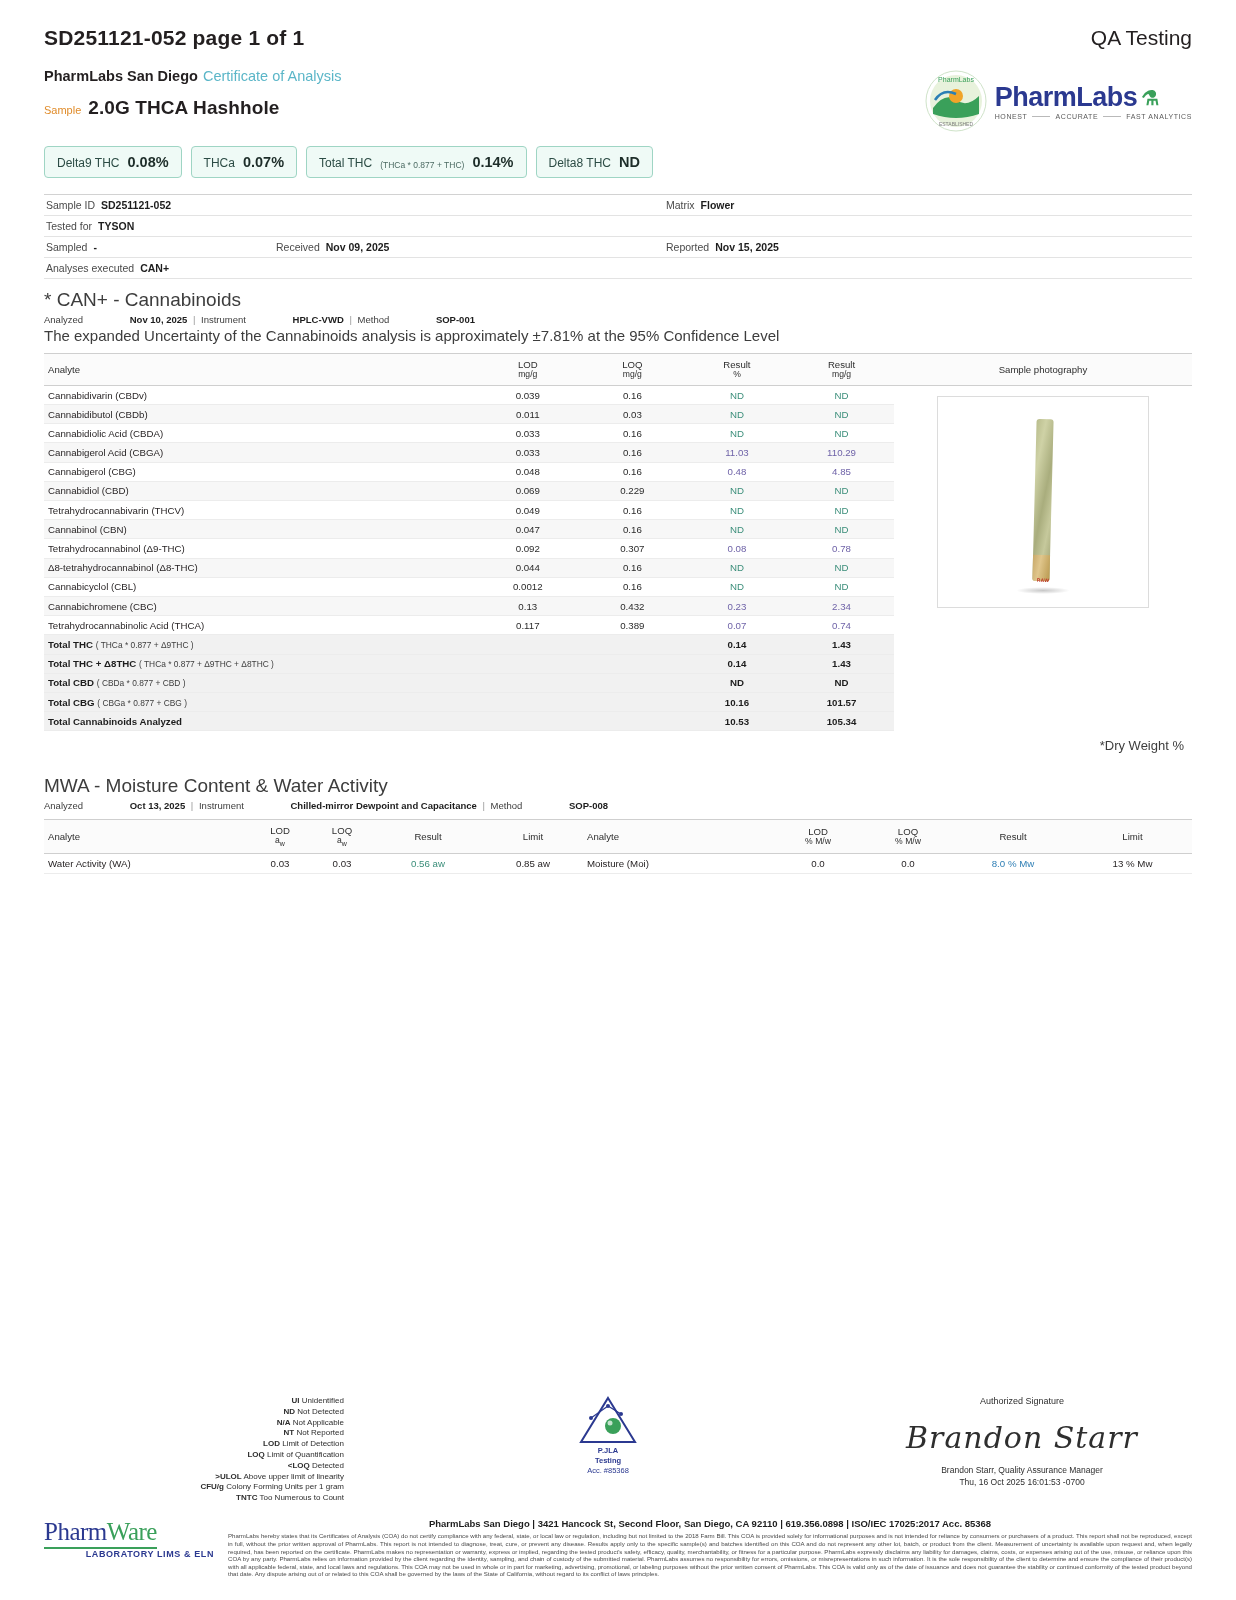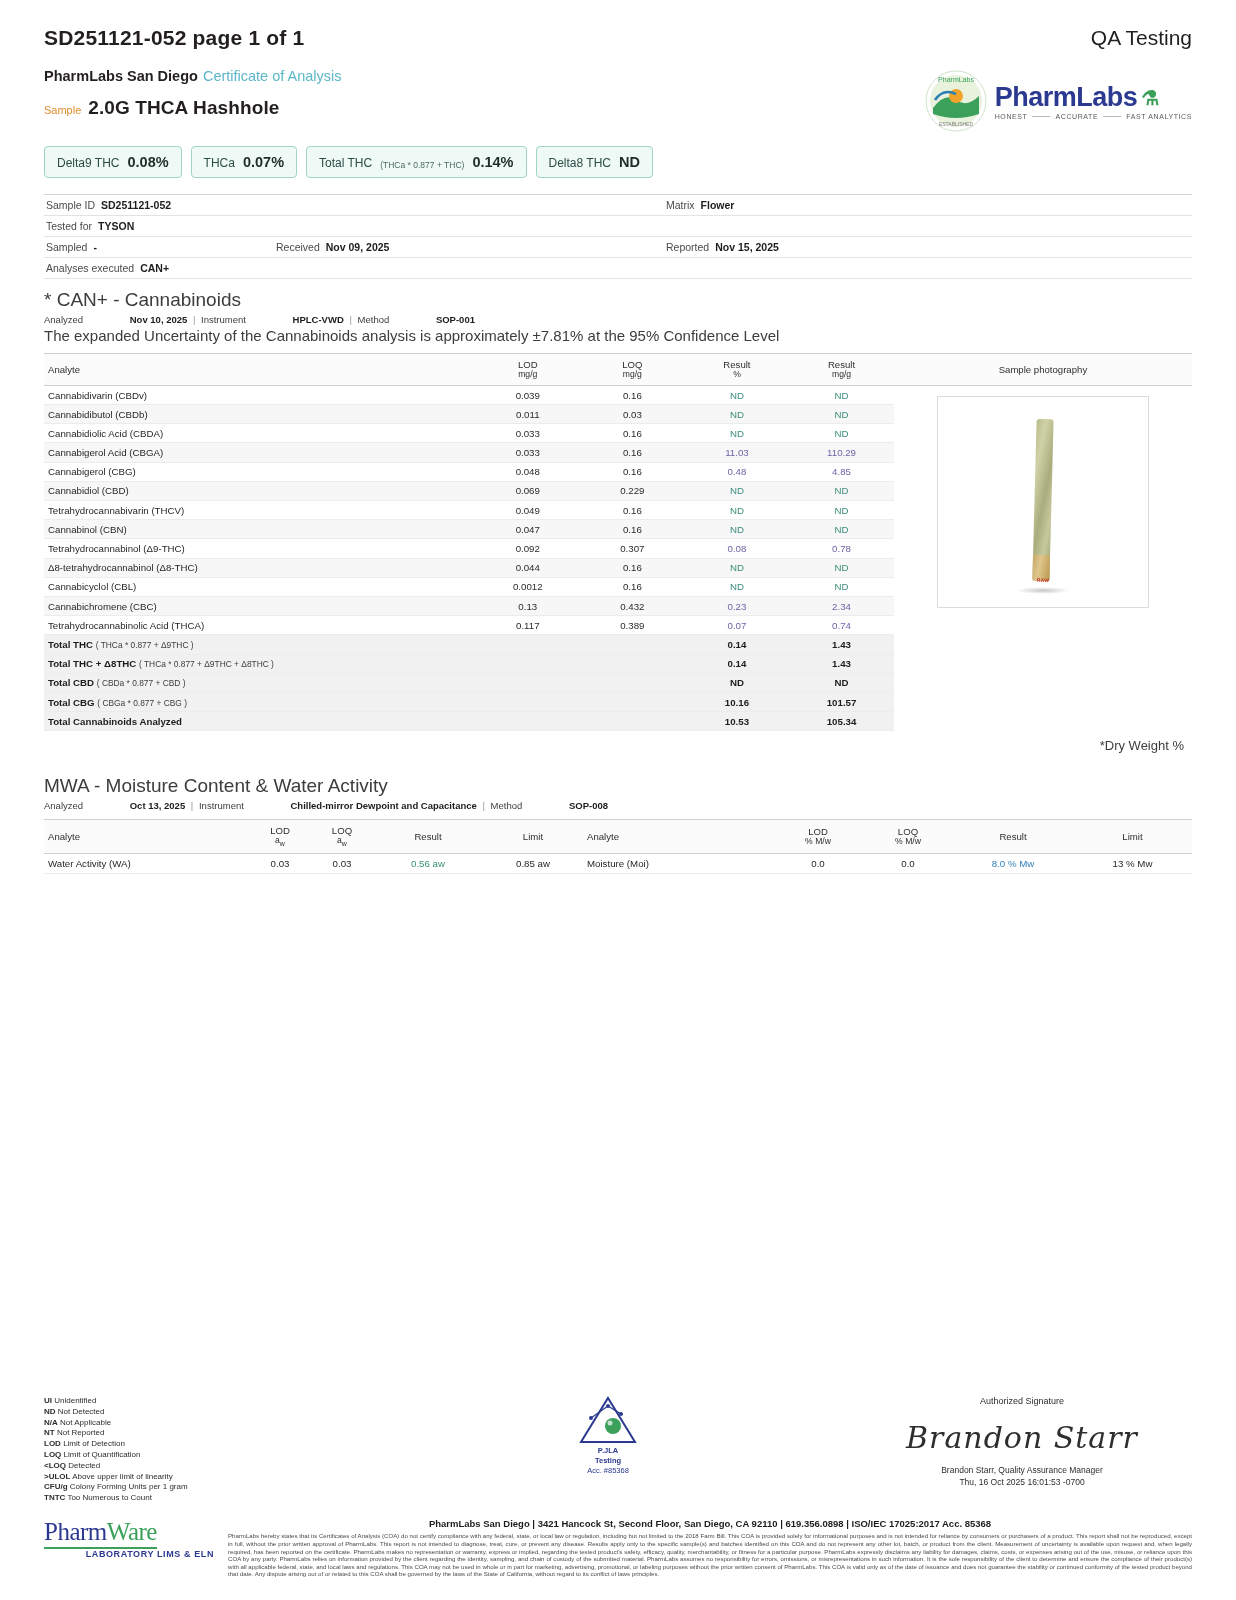--- a/index.html
+++ b/index.html
@@ -125,21 +125,21 @@
   }
   .mwa thead th .u { display: block; font-size: 8.6px; }
   .mwa td { padding: 4px 4px; border-bottom: 1px solid #ececec; text-align: center; }
   .mwa td.an { text-align: left; }
   .mwa td.res { color: #3b8e7a; }
   .mwa td.resb { color: #2f7fb5; }
   sub { font-size: 7px; }
 
   
   .footer { position: absolute; left: 44px; right: 44px; bottom: 96px; display: flex; align-items: flex-start; }
-  .legend { width: 300px; font-size: 8px; line-height: 1.35; color: #2e2e2e; }
+  .legend { width: 300px; font-size: 8px; line-height: 1.35; color: #2e2e2e; text-align: right; }
   .legend b { font-weight: bold; }
   .pjla { flex: 1; display: flex; flex-direction: column; align-items: center; margin-left: 20px; }
   .pjla-logo { width: 62px; height: 48px; position: relative; }
   .pjla-cap { font-size: 7.5px; color: #2b3990; text-align: center; line-height: 1.3; font-weight: bold; margin-top: 2px; }
   .pjla-acc { font-size: 7.5px; color: #2b3990; }
   .sign { width: 340px; text-align: center; }
   .sign-h { font-size: 9px; color: #2e2e2e; }
   .sign-name { font-family: "DejaVu Serif", serif; font-style: italic; font-size: 30px; color: #2e2e2e; margin-top: 14px; letter-spacing: 1px; }
   .sign-meta { font-size: 8.5px; color: #2e2e2e; margin-top: 10px; line-height: 1.4; }
 

